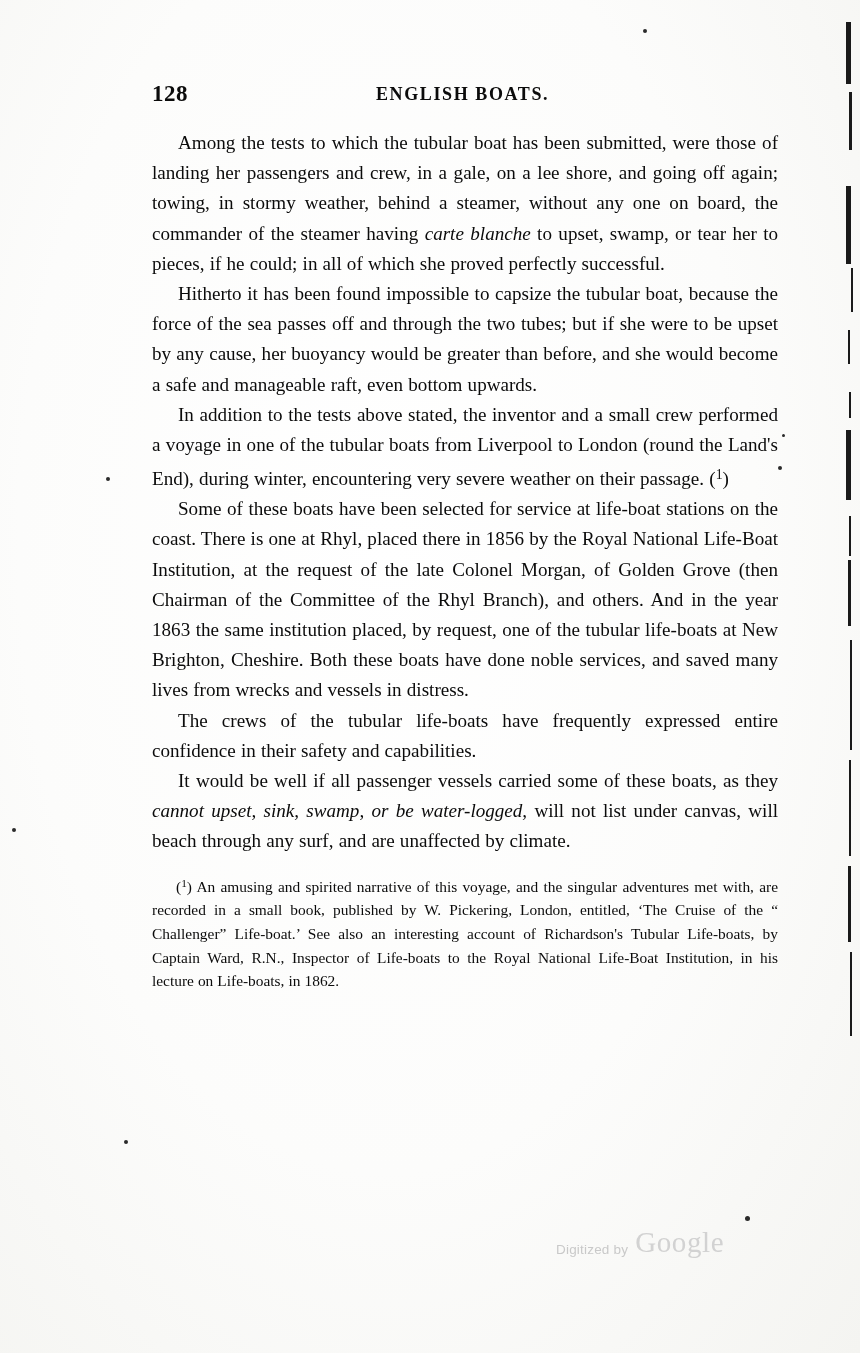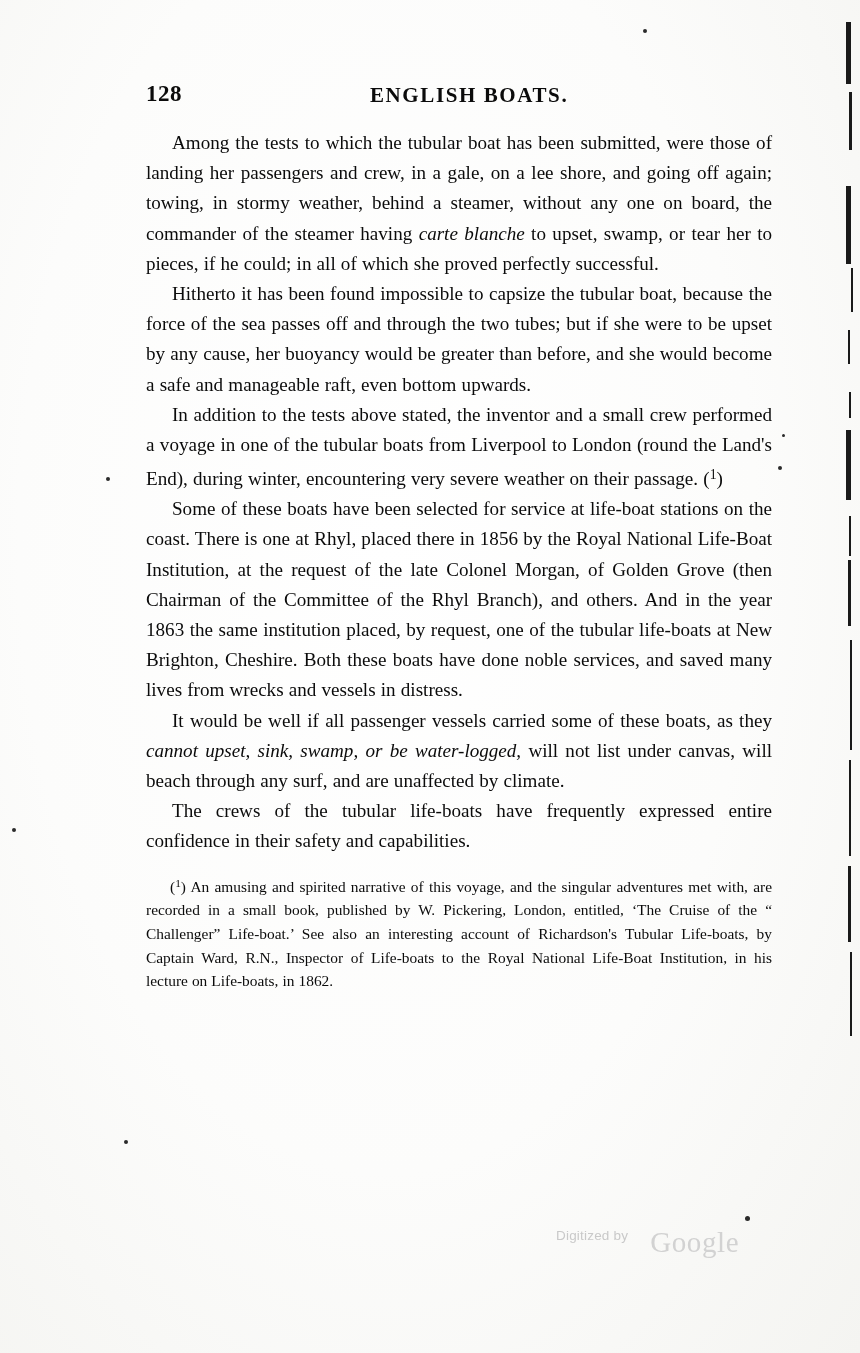--- a/index.html
+++ b/index.html
@@ -20,21 +20,21 @@
   .paper-tone {
     position: absolute;
     inset: 0;
     background:
       radial-gradient(ellipse at 45% 40%, #ffffff 0%, #fcfcfb 55%, #f4f4f1 100%);
     pointer-events: none;
   }
 
   .content {
     position: absolute;
-    left: 146px;
+    left: 152px;
     top: 0;
     width: 626px;
     font-family: Liberation Serif, serif;
   }
 
   
   .runhead {
     position: relative;
     height: 46px;
     margin-top: 82px;
@@ -45,21 +45,21 @@
     top: 0;
     font-size: 23px;
     font-weight: 700;
     letter-spacing: 0.5px;
     line-height: 1;
   }
   .runtitle {
     position: absolute;
     left: 224px;
     top: 3px;
-    font-size: 21px;
+    font-size: 18px;
     font-weight: 700;
     letter-spacing: 1.6px;
     line-height: 1;
     white-space: nowrap;
   }
 
   
   .body-block {
   }
   p.para {
@@ -92,22 +92,22 @@
     font-size: 0.74em;
     vertical-align: 0.42em;
   }
 
   
   .watermark {
     position: absolute;
     left: 556px;
     top: 1228px;
     display: flex;
-    align-items: flex-start;
-    gap: 22px;
+    align-items: flex-end;
+    gap: 7px;
     user-select: none;
   }
   .wm-digitized {
     font-family: "Liberation Sans", sans-serif;
     font-size: 13.5px;
     color: #c9c9c9;
     letter-spacing: 0.2px;
   }
   .wm-google {
     font-family: "Liberation Serif", serif;
@@ -146,23 +146,23 @@
     <div class="body-block">
 
       <p class="para"><span>Among the tests to which the tubular boat has been submitted, were those of landing her passengers and crew, in a gale, on a lee shore, and going off again; towing, in stormy weather, behind a steamer, without any one on board, the commander of the steamer having </span><i>carte blanche</i><span> to upset, swamp, or tear her to pieces, if he could; in all of which she proved perfectly successful.</span></p>
 
       <p class="para">Hitherto it has been found impossible to capsize the tubular boat, because the force of the sea passes off and through the two tubes; but if she were to be upset by any cause, her buoyancy would be greater than before, and she would become a safe and manageable raft, even bottom upwards.</p>
 
       <p class="para"><span>In addition to the tests above stated, the inventor and a small crew performed a voyage in one of the tubular boats from Liverpool to London (round the Land's End), during winter, encountering very severe weather on their passage. (</span><span class="fnmark">1</span><span>)</span></p>
 
       <p class="para">Some of these boats have been selected for service at life-boat stations on the coast.   There is one at Rhyl, placed there in 1856 by the Royal National Life-Boat Institution, at the request of the late Colonel Morgan, of Golden Grove (then Chairman of the Committee of the Rhyl Branch), and others. And in the year 1863 the same institution placed, by request, one of the tubular life-boats at New Brighton, Cheshire. Both these boats have done noble services, and saved many lives from wrecks and vessels in distress.</p>
 
+      <p class="para">The crews of the tubular life-boats have frequently expressed entire confidence in their safety and capabilities.</p>
+
       <p class="para"><span>It would be well if all passenger vessels carried some of these boats, as they </span><i>cannot upset, sink, swamp, or be water-logged,</i><span> will not list under canvas, will beach through any surf, and are unaffected by climate.</span></p>
-
-      <p class="para">The crews of the tubular life-boats have frequently expressed entire confidence in their safety and capabilities.</p>
 
     </div>
 
     <p class="footnote"><span>(</span><span class="fnmark">1</span><span>) </span><span>An amusing and spirited narrative of this voyage, and the singular adventures met with, are recorded in a small book, published by W. Pickering, London, entitled, ‘The Cruise of the “ Challenger” Life-boat.’ See also an interesting account of Richardson's Tubular Life-boats, by Captain Ward, R.N., Inspector of Life-boats to the Royal National Life-Boat Institution, in his lecture on Life-boats, in 1862.</span></p>
 
   </div>
 
   <div class="watermark">
     <span class="wm-digitized">Digitized by</span>
     <span class="wm-google">Google</span>

